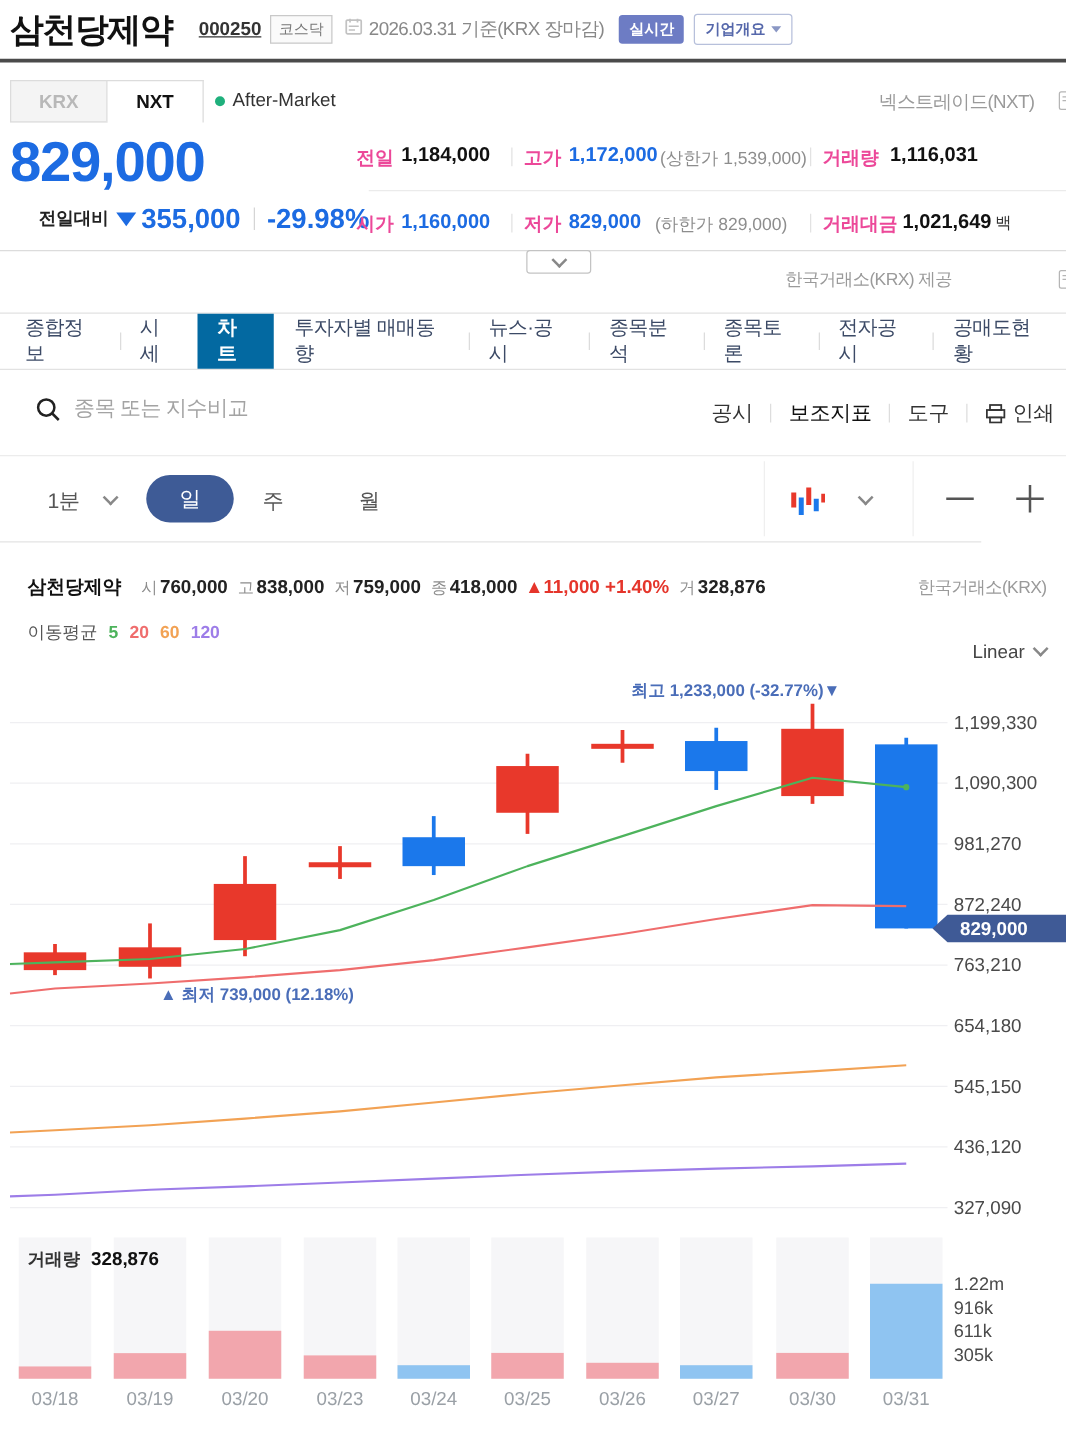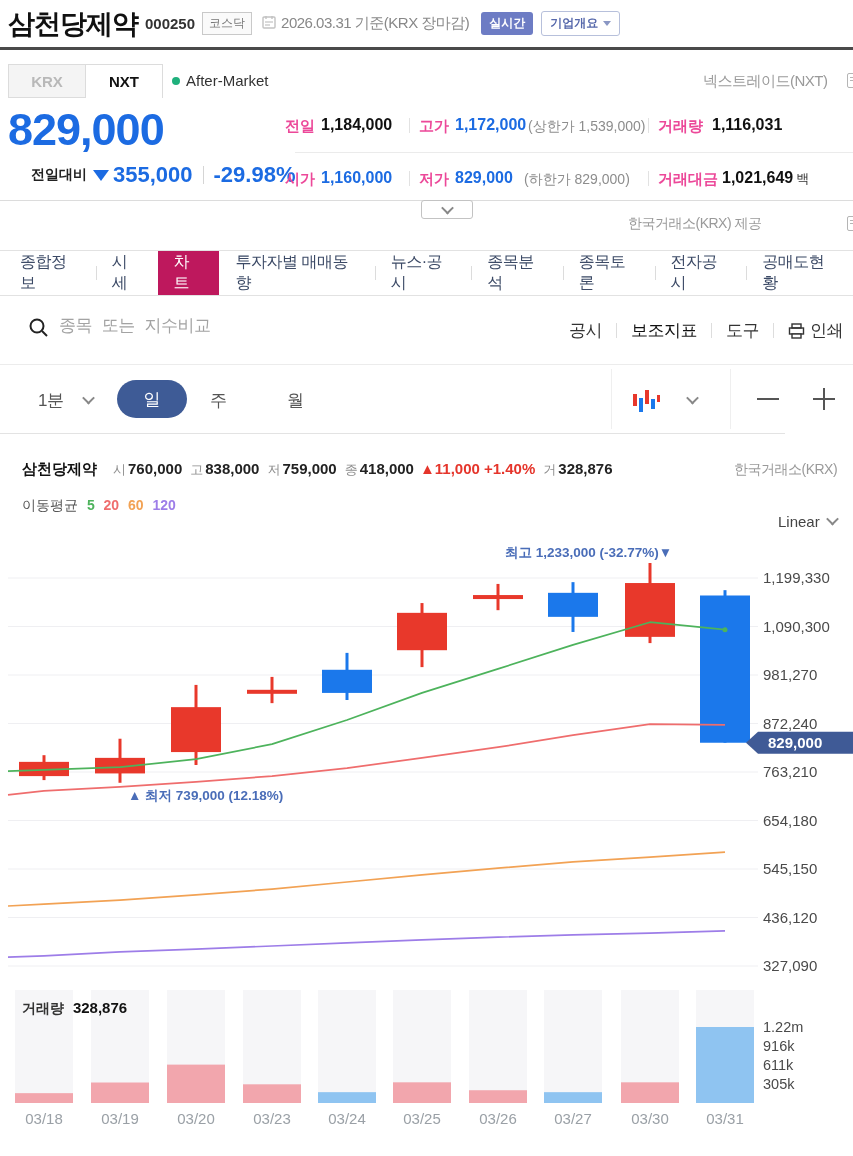--- a/index.html
+++ b/index.html
@@ -5,21 +5,21 @@
   html,body{margin:0;padding:0;background:#fff;}
   #page{position:relative;width:853px;height:1156px;background:#fff;overflow:hidden;
         font-family:"Liberation Sans","DejaVu Sans",sans-serif;color:#222;}
   .abs{position:absolute;}
   svg text{font-family:"Liberation Sans","DejaVu Sans",sans-serif;}
 
   
   #header{position:absolute;top:0;left:0;width:853px;height:50px;border-bottom:3px solid #4a4a4a;
           display:flex;align-items:center;padding-left:8px;box-sizing:border-box;}
   .h-name{font-size:27px;font-weight:bold;color:#111;letter-spacing:-1px;}
-  .h-code{font-size:15px;font-weight:bold;color:#333;margin-left:7px;}
+  .h-code{font-size:15px;font-weight:bold;color:#333;margin-left:21px;text-decoration:underline;}
   .h-market{font-size:12px;color:#777;border:1px solid #c9c9c9;background:#fafafa;padding:2px 6px;margin-left:7px;}
   .h-cal{margin-left:10px;}
   .h-date{font-size:15px;color:#888;margin-left:5px;letter-spacing:-0.5px;}
   .h-rt{font-size:12px;font-weight:bold;color:#fff;background:#6d7cc4;border-radius:3px;padding:3px 8px;margin-left:12px;}
   .h-ov{font-size:12px;font-weight:bold;color:#5668ab;border:1px solid #b7c0db;border-radius:3px;
         background:#fff;padding:3px 8px;margin-left:8px;display:inline-flex;align-items:center;gap:5px;}
   .caret-dn{width:0;height:0;border-left:4px solid transparent;border-right:4px solid transparent;border-top:5px solid #8a97c4;display:inline-block;}
 
   
   .mtab{position:absolute;top:64px;width:78px;height:34px;display:flex;align-items:center;justify-content:center;
@@ -51,26 +51,26 @@
                 border-radius:3px;display:flex;align-items:center;justify-content:center;}
   .chev{display:inline-block;width:7px;height:7px;border-right:2px solid #888;border-bottom:2px solid #888;transform:rotate(45deg) translate(-1px,-1px);}
   #krx-note{position:absolute;top:215px;left:628px;font-size:14px;color:#9a9a9a;letter-spacing:-0.5px;}
 
   
   #nav{position:absolute;top:250px;left:0;width:853px;height:46px;border-top:1px solid #e2e2e2;border-bottom:1px solid #e2e2e2;
        display:flex;align-items:stretch;box-sizing:border-box;padding-left:4px;}
   .tab{display:flex;align-items:center;font-size:16px;color:#3c4a66;padding:0 16px;position:relative;letter-spacing:-0.5px;}
   .tab::before{content:"";position:absolute;left:0;top:15px;width:1px;height:14px;background:#dcdcdc;}
   .tab:first-child::before,.tab.active::before,.tab.active + .tab::before{display:none;}
-  .tab.active{background:#be185d;color:#fff;font-weight:normal;}
+  .tab.active{background:#0369a1;color:#fff;font-weight:bold;}
 
   
   #searchbar{position:absolute;top:296px;left:0;width:853px;height:69px;border-bottom:1px solid #ececec;box-sizing:border-box;}
   #search-input{position:absolute;top:20px;left:57px;width:330px;border:none;outline:none;font-size:17px;color:#737373;
-                font-family:Liberation Mono, monospace;letter-spacing:-0.5px;}
+                font-family:Liberation Serif, serif;letter-spacing:-0.5px;}
   #search-input::placeholder{color:#a3a3a3;}
   #chart-links{position:absolute;top:0;right:10px;height:69px;display:flex;align-items:center;}
   .clink{font-size:17px;color:#333;letter-spacing:-0.5px;display:flex;align-items:center;gap:5px;}
   .clink.bold{font-weight:normal;color:#111;}
   .cl-div{width:1px;height:15px;background:#ddd;margin:0 14px;}
 
   
   #ctoolbar{position:absolute;top:365px;left:0;width:785px;height:69px;border-bottom:1px solid #e3e3e3;box-sizing:border-box;}
   .t-txt{position:absolute;top:24px;font-size:17px;color:#555;letter-spacing:-0.5px;}
   #pill-day{position:absolute;top:15px;left:117px;width:70px;height:38px;background:#3e5b96;border-radius:19px;

